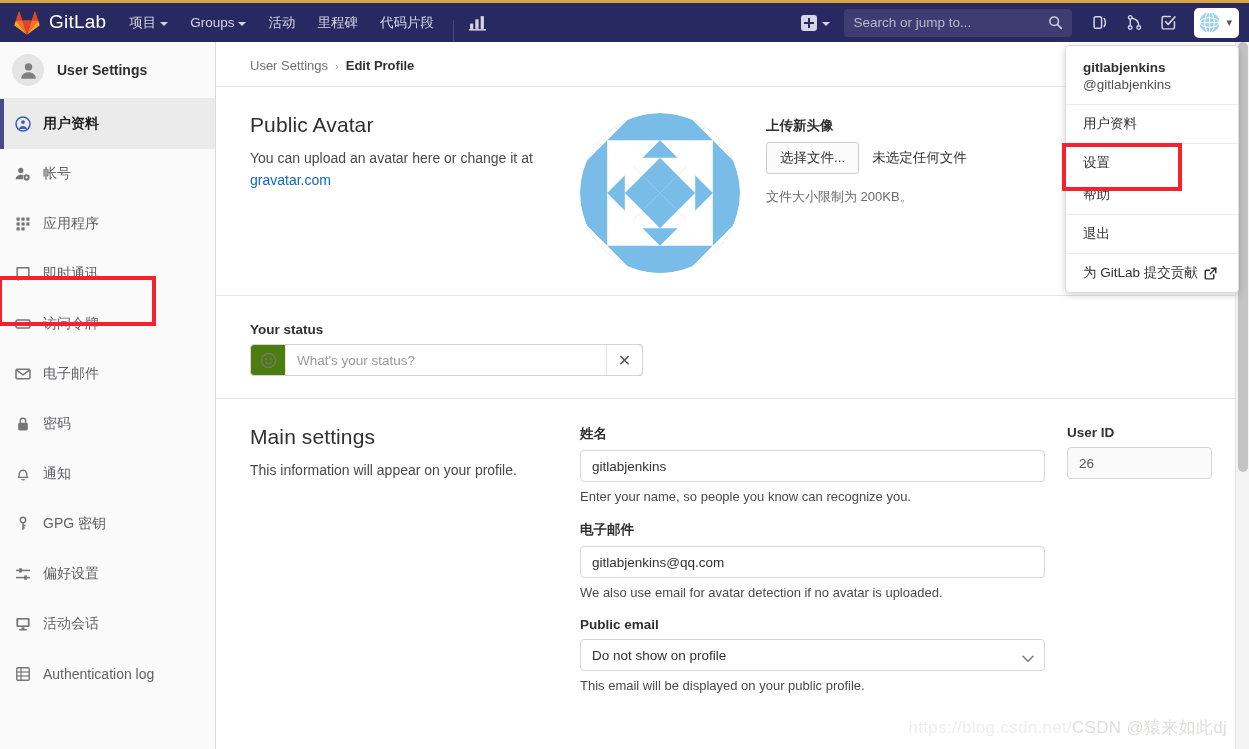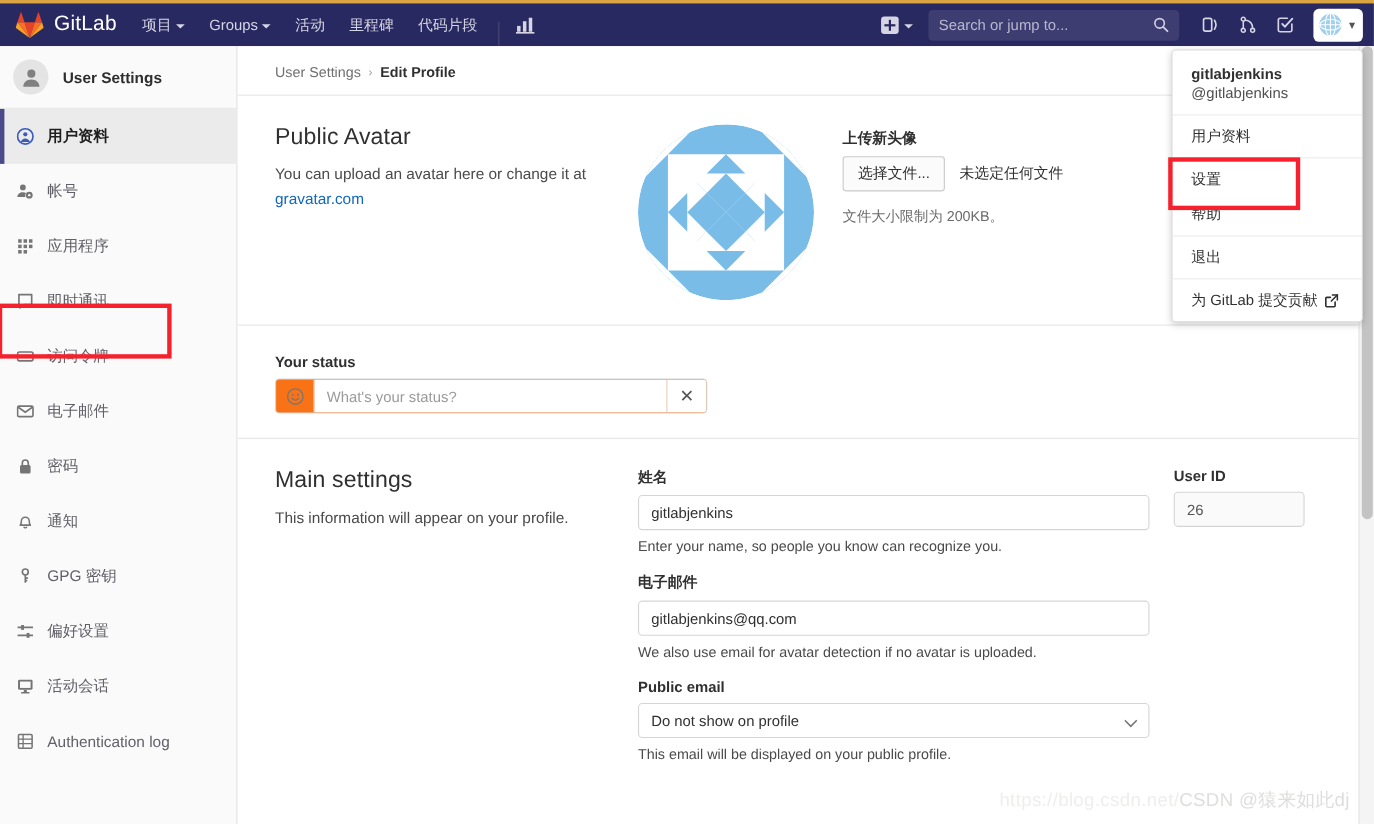--- a/index.html
+++ b/index.html
@@ -161,21 +161,21 @@
     padding: 6px 13px; font-size: 13.5px; color: #303030; cursor: pointer;
     font-family: inherit;
   }
   .file-name { font-size: 13.5px; color: #303030; }
   .hint { font-size: 13px; color: #6b6b6b; }
 
   
   .status-col { width: 393px; }
   .status-input-wrap {
     display: flex; align-items: stretch; border: 1px solid #d5d5d5;
-    border-radius: 4px; height: 32px; background: #f97316; overflow: hidden;
+    border-radius: 4px; height: 32px; background: #4d7c0f; overflow: hidden;
   }
   .emoji-btn {
     width: 35px; display: flex; align-items: center; justify-content: center;
     border-right: 1px solid #e3e3e3; cursor: pointer; color: #777;
   }
   .status-input {
     flex: 1; border: none; outline: none; padding: 0 11px;
     font-size: 13.5px; font-family: inherit; color: #303030;
   }
   .status-input::placeholder { color: #9a9a9a; }
@@ -198,21 +198,21 @@
     width: 100%; height: 32px; border: 1px solid #d5d5d5; border-radius: 4px;
     padding: 0 30px 0 11px; font-size: 13.5px; color: #303030;
     display: flex; align-items: center; background: #fff; cursor: pointer;
   }
   .sel-chev {
     position: absolute; right: 11px; top: 11px; pointer-events: none;
     color: #777;
   }
   .userid-col { width: 165px; flex: 0 0 165px; margin-left: 22px; }
   .userid-input {
-    width: 119px; height: 32px; border: 1px solid #d5d5d5; border-radius: 4px;
+    width: 145px; height: 32px; border: 1px solid #d5d5d5; border-radius: 4px;
     padding: 0 11px; font-size: 13.5px; color: #555; background: #fafafa;
     display: flex; align-items: center;
   }
 
   
   .user-menu {
     position: absolute; top: 45px; right: 10px; width: 174px;
     background: #fff; border: 1px solid #dcdcdc; border-radius: 4px;
     box-shadow: 0 2px 7px rgba(0,0,0,.18); z-index: 40;
   }

